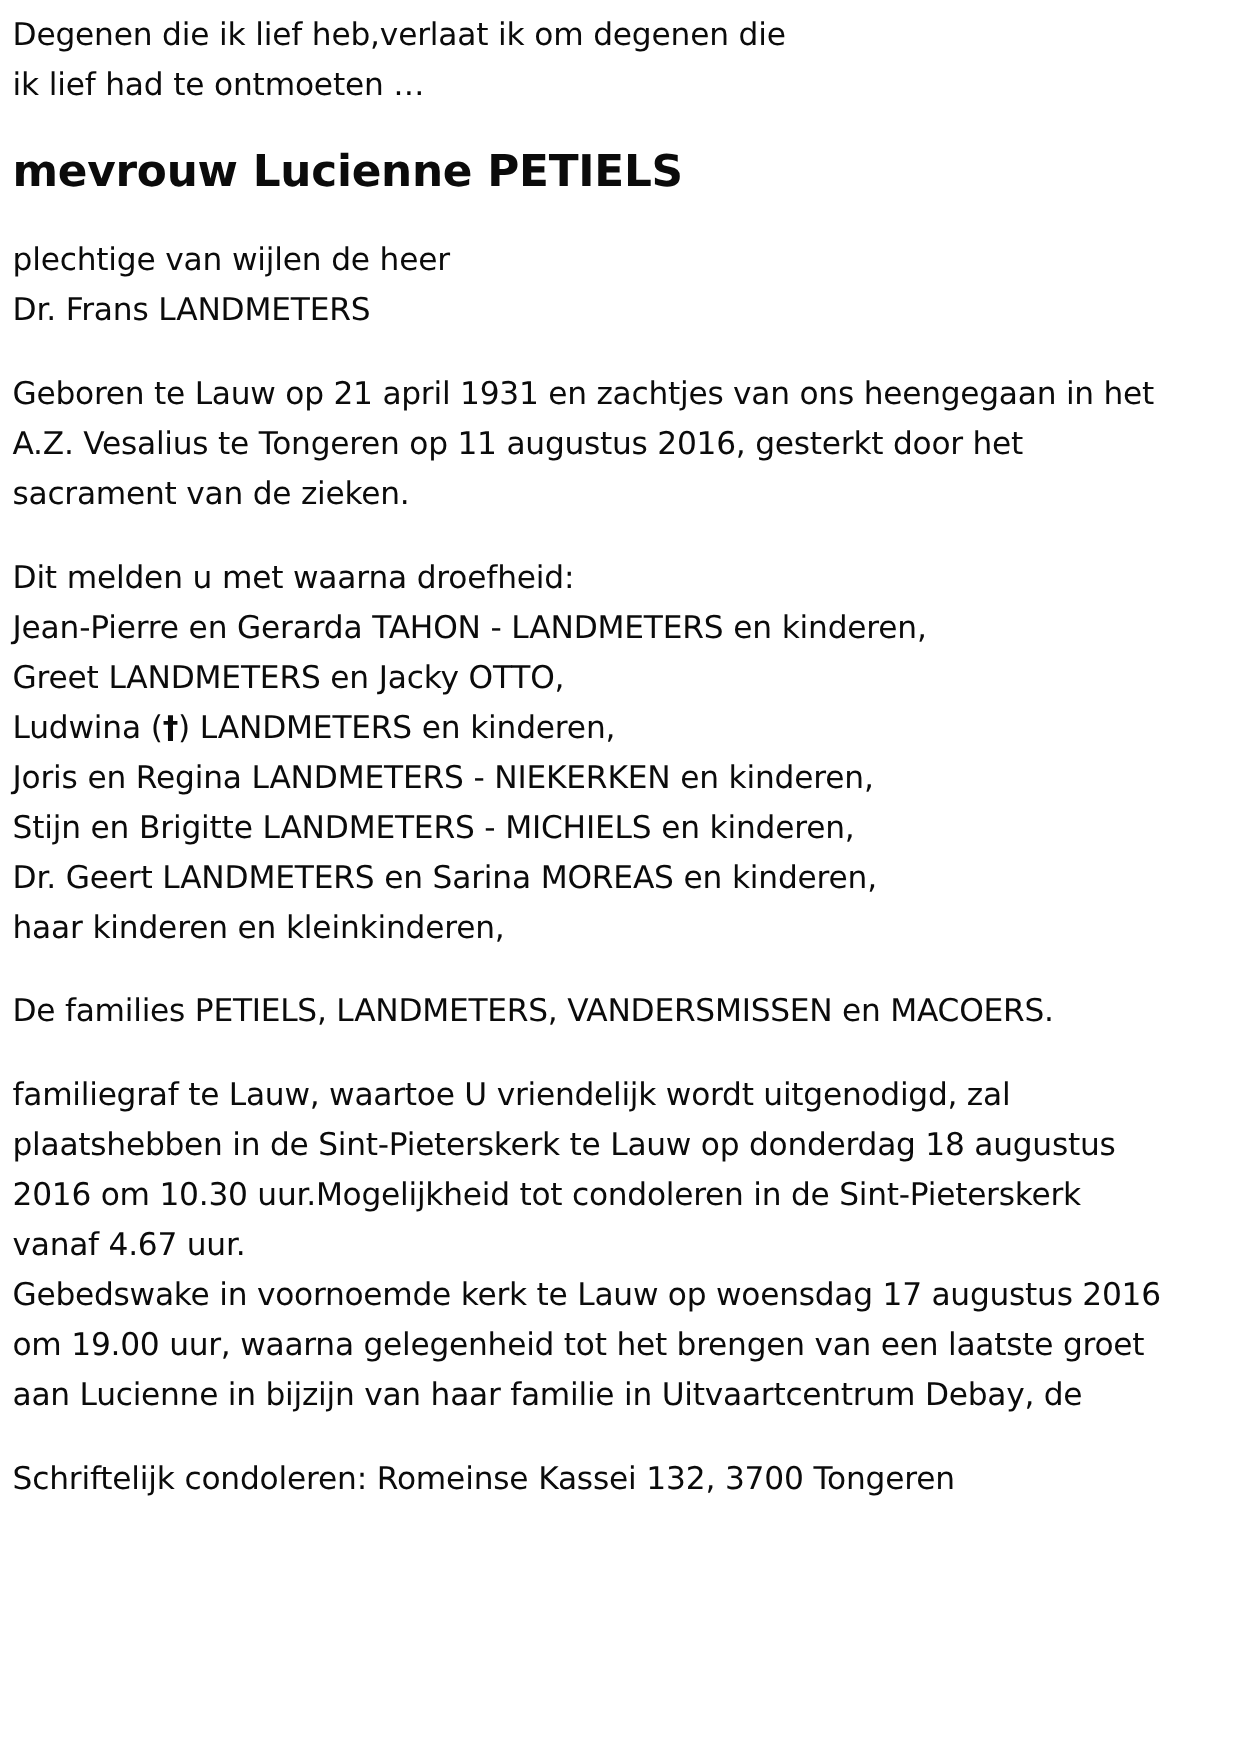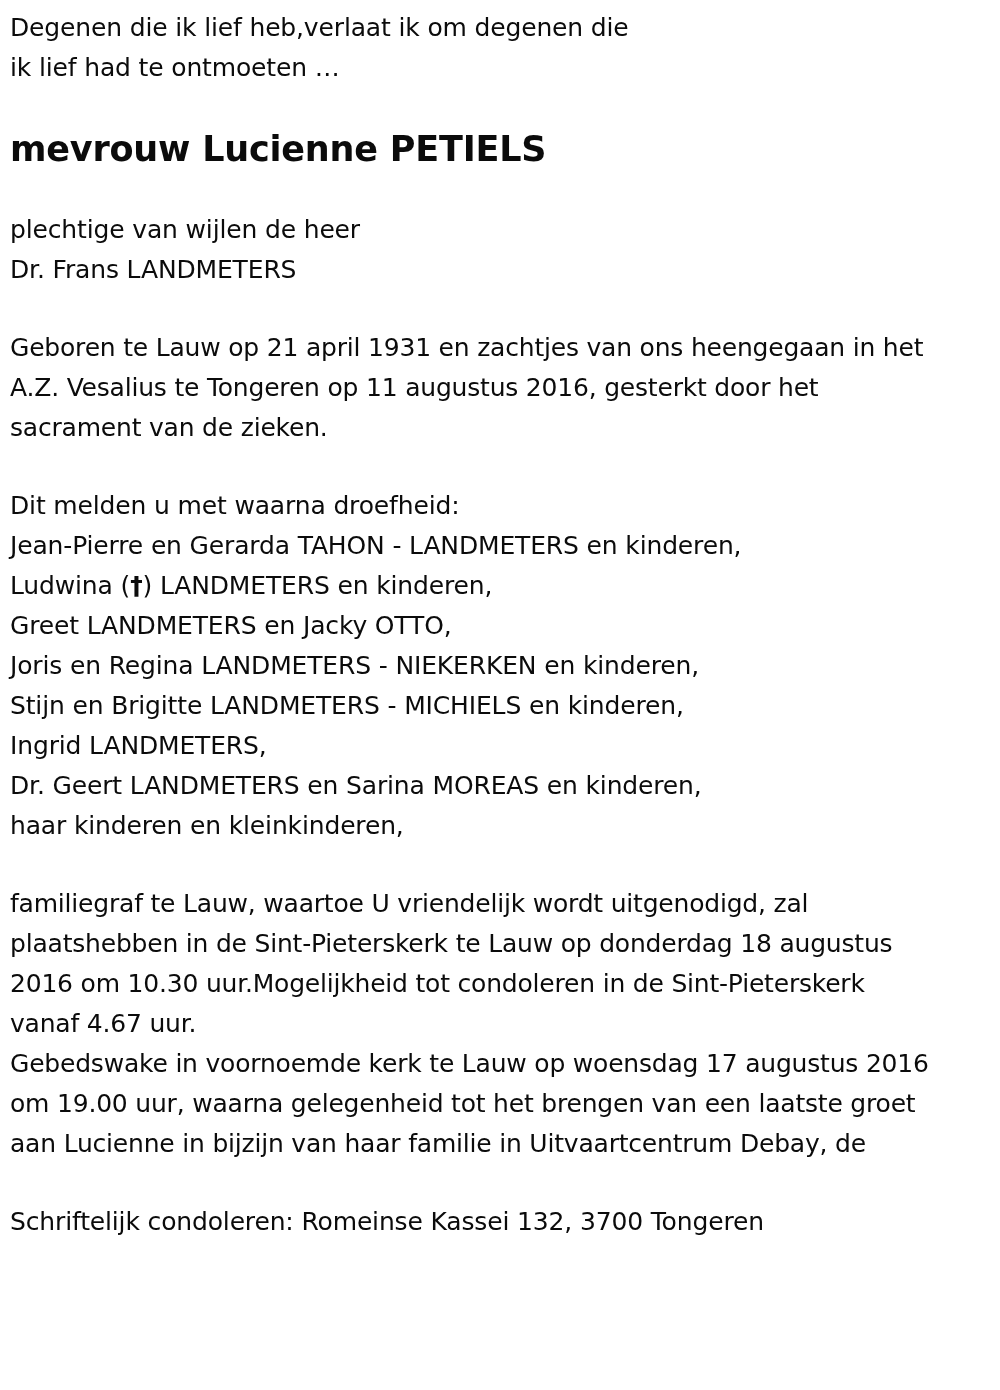--- a/index.html
+++ b/index.html
@@ -22,21 +22,21 @@
     width: 1000px;
     height: 1390px;
     padding: 8px 6px 0 10px;
   }
 
   
   .block {
     margin: 0;
   }
   .block + .block {
-    margin-top: 38px;          
+    margin-top: 27px;          
   }
 
   .line {
     display: block;
     font-size: 25px;
     line-height: 40px;
     letter-spacing: -0.15px;
     white-space: pre;
     font-weight: 400;
   }
@@ -90,29 +90,31 @@
 
   <div class="block block-born">
     <span class="line">Geboren te Lauw op 21 april 1931 en zachtjes van ons heengegaan in het</span>
     <span class="line">A.Z. Vesalius te Tongeren op 11 augustus 2016, gesterkt door het</span>
     <span class="line">sacrament van de zieken.</span>
   </div>
 
   <div class="block block-survivors">
     <span class="line">Dit melden u met waarna droefheid:</span>
     <span class="line">Jean-Pierre en Gerarda TAHON - LANDMETERS en kinderen,</span>
+    <span class="line">Greet LANDMETERS en Jacky OTTO,</span>
     <span class="line"><span>Ludwina (</span><span class="cross">†</span><span>) LANDMETERS en kinderen,</span></span>
-    <span class="line">Greet LANDMETERS en Jacky OTTO,</span>
     <span class="line">Joris en Regina LANDMETERS - NIEKERKEN en kinderen,</span>
     <span class="line">Stijn en Brigitte LANDMETERS - MICHIELS en kinderen,</span>
-    <span class="line">Ingrid LANDMETERS,</span>
     <span class="line">Dr. Geert LANDMETERS en Sarina MOREAS en kinderen,</span>
     <span class="line">haar kinderen en kleinkinderen,</span>
   </div>
 
+  <div class="block block-family">
+    <span class="line">De families PETIELS, LANDMETERS, VANDERSMISSEN en MACOERS.</span>
+  </div>
 
   <div class="block block-funeral">
     <span class="line">familiegraf te Lauw, waartoe U vriendelijk wordt uitgenodigd, zal</span>
     <span class="line">plaatshebben in de Sint-Pieterskerk te Lauw op donderdag 18 augustus</span>
     <span class="line">2016 om 10.30 uur.Mogelijkheid tot condoleren in de Sint-Pieterskerk</span>
     <span class="line">vanaf 4.67 uur.</span>
     <span class="line">Gebedswake in voornoemde kerk te Lauw op woensdag 17 augustus 2016</span>
     <span class="line">om 19.00 uur, waarna gelegenheid tot het brengen van een laatste groet</span>
     <span class="line">aan Lucienne in bijzijn van haar familie in Uitvaartcentrum Debay, de</span>
   </div>

